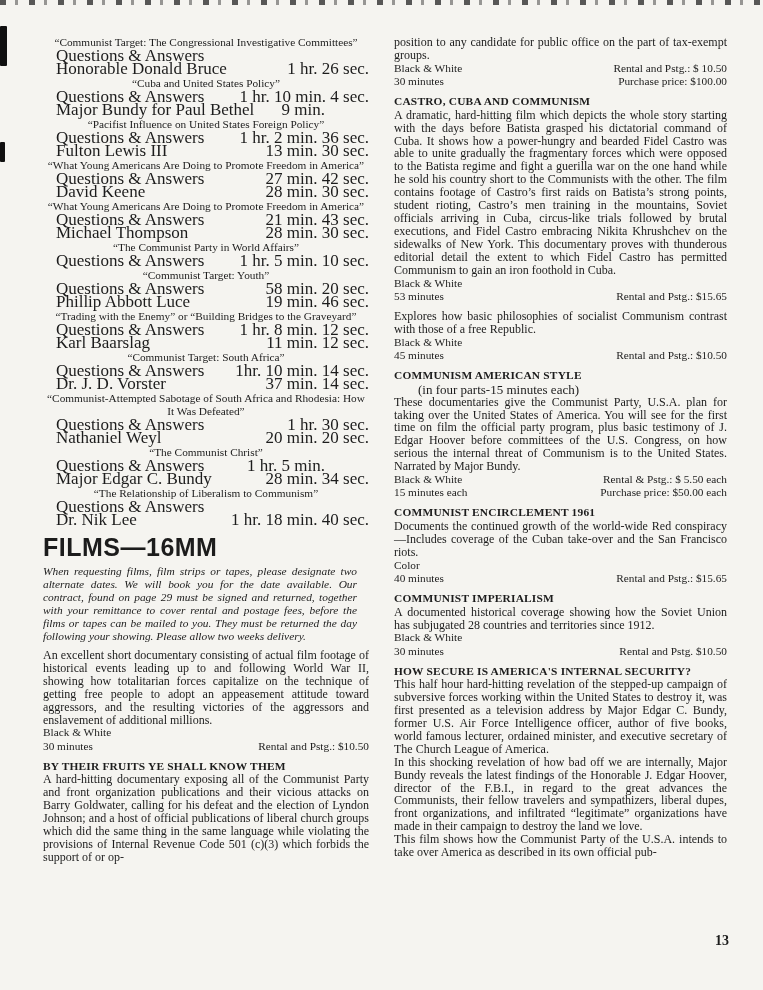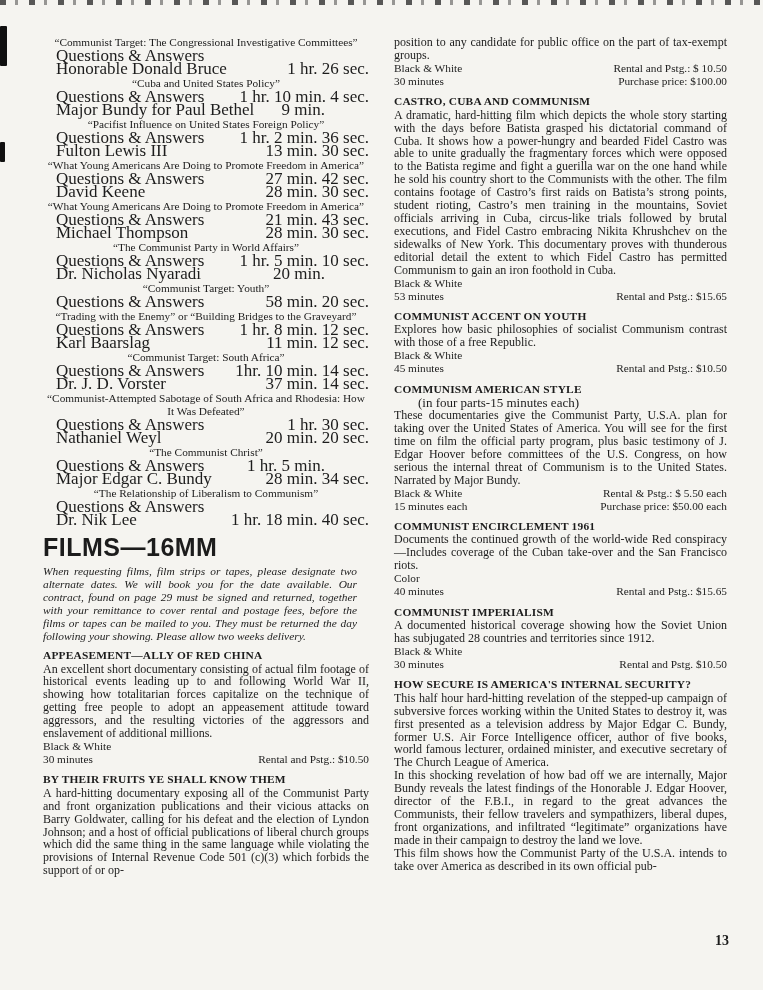--- a/index.html
+++ b/index.html
@@ -111,30 +111,30 @@
           <span class="tape-name">Michael Thompson</span>
           <span class="tape-time">28 min. 30 sec.</span>
         </div>
       </div>
       <div class="tape-group">
         <div class="tape-title">“The Communist Party in World Affairs”</div>
         <div class="tape-row">
           <span class="tape-name">Questions &amp; Answers</span>
           <span class="tape-time">1 hr. 5 min. 10 sec.</span>
         </div>
-        <div class="tape-row">
-          <span class="tape-name">Dr. Nicholas Nyaradi</span>
-          <span class="tape-time pad-min">20 min.</span>
-        </div>
       </div>
       <div class="tape-group">
         <div class="tape-title">“Communist Target: Youth”</div>
         <div class="tape-row">
           <span class="tape-name">Questions &amp; Answers</span>
           <span class="tape-time">58 min. 20 sec.</span>
+        </div>
+        <div class="tape-row">
+          <span class="tape-name">Phillip Abbott Luce</span>
+          <span class="tape-time">19 min. 46 sec.</span>
         </div>
       </div>
       <div class="tape-group">
         <div class="tape-title">“Trading with the Enemy” or “Building Bridges to the Graveyard”</div>
         <div class="tape-row">
           <span class="tape-name">Questions &amp; Answers</span>
           <span class="tape-time">1 hr. 8 min. 12 sec.</span>
         </div>
         <div class="tape-row">
           <span class="tape-name">Karl Baarslag</span>
@@ -183,21 +183,20 @@
         <div class="tape-row">
           <span class="tape-name">Dr. Nik Lee</span>
           <span class="tape-time">1 hr. 18 min. 40 sec.</span>
         </div>
       </div>
     </div>
   <div class="films-heading">FILMS—16MM</div>
   <p class="films-intro">When requesting films, film strips or tapes, please designate two alternate dates. We will book you for the date available. Our contract, found on page 29 must be signed and returned, together with your remittance to cover rental and postage fees, before the films or tapes can be mailed to you. They must be returned the day following your showing. Please allow two weeks delivery.</p>
   <div id="films-left">
       <div class="film">
-        <div class="film-heading">APPEASEMENT—ALLY OF RED CHINA</div>
         <div class="film-desc">An excellent short documentary consisting of actual film footage of historical events leading up to and following World War II, showing how totalitarian forces capitalize on the technique of getting free people to adopt an appeasement attitude toward aggressors, and the resulting victories of the aggressors and enslavement of additional millions.</div>
         <div class="meta-row">
           <span class="meta-left">Black &amp; White</span>
           <span class="meta-right"></span>
         </div>
         <div class="meta-row">
           <span class="meta-left">30 minutes</span>
           <span class="meta-right">Rental and Pstg.: $10.50</span>
         </div>
       </div>
@@ -227,21 +226,20 @@
         <div class="meta-row">
           <span class="meta-left">Black &amp; White</span>
           <span class="meta-right"></span>
         </div>
         <div class="meta-row">
           <span class="meta-left">53 minutes</span>
           <span class="meta-right">Rental and Pstg.: $15.65</span>
         </div>
       </div>
       <div class="film">
-        <div class="film-heading">COMMUNIST ACCENT ON YOUTH</div>
         <div class="film-desc">Explores how basic philosophies of socialist Communism contrast with those of a free Republic.</div>
         <div class="meta-row">
           <span class="meta-left">Black &amp; White</span>
           <span class="meta-right"></span>
         </div>
         <div class="meta-row">
           <span class="meta-left">45 minutes</span>
           <span class="meta-right">Rental and Pstg.: $10.50</span>
         </div>
       </div>

